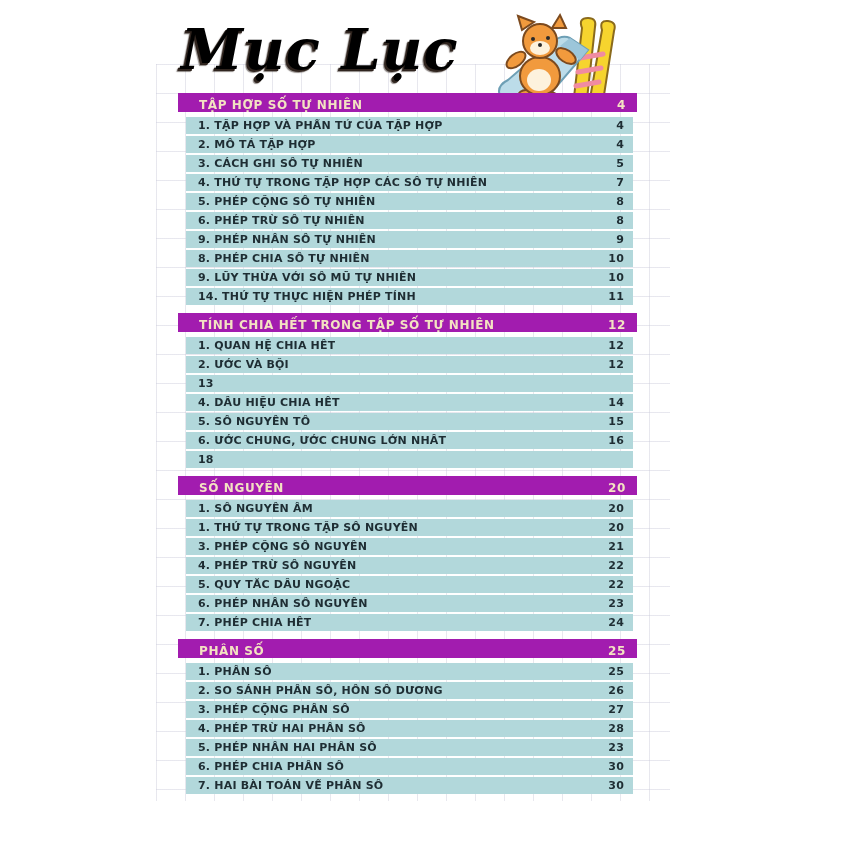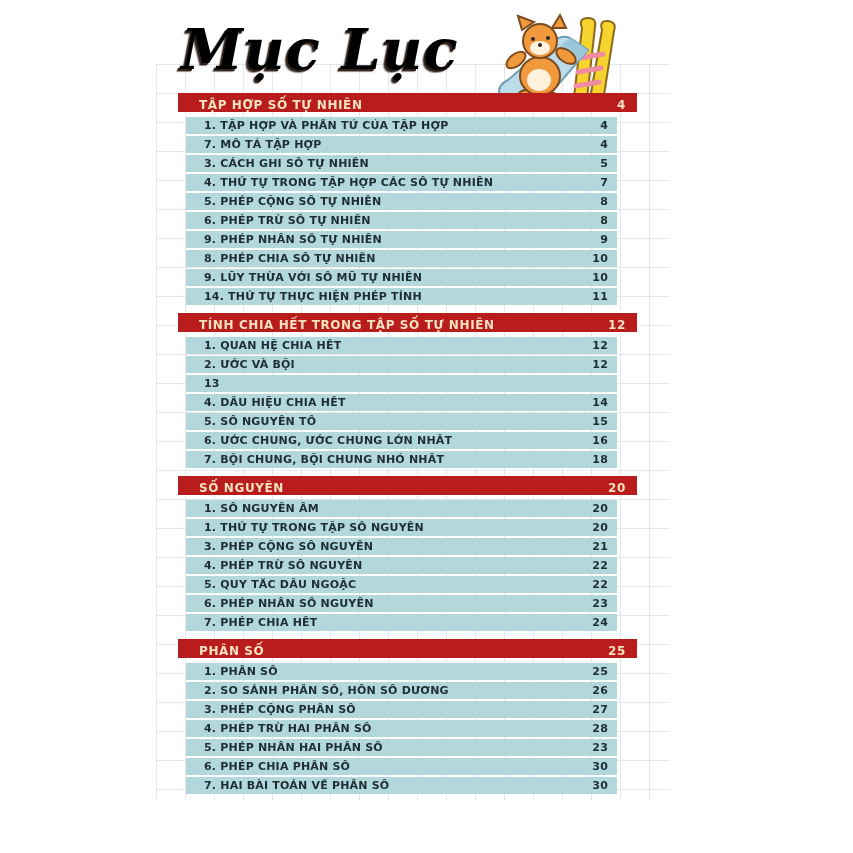--- a/index.html
+++ b/index.html
@@ -22,27 +22,27 @@
     white-space:nowrap; }
 
   
   .illustration { position:absolute; left:490px; top:8px; width:126px; height:100px; }
 
   
   .toc { position:absolute; left:178px; top:93px; width:459px; }
   .section { margin-bottom:8px; }
   .sec-header { display:flex; justify-content:space-between; align-items:center;
     height:19px; background:#77downe; }
-  .sec-header { background:#b91c1c; color:#f3e2c2; font-size:12px; font-weight:bold;
+  .sec-header { background:#a21caf; color:#f3e2c2; font-size:12px; font-weight:bold;
     letter-spacing:0.6px; padding:5px 11px 0 21px; margin-bottom:5px; }
   .sec-title { white-space:nowrap; }
   .sec-page { font-size:12px; }
   .row { display:flex; justify-content:space-between; align-items:center;
-    height:17px; margin:0 20px 2px 8px; background:#b2d8db; color:#1e2d33;
-    font-size:11px; font-weight:bold; letter-spacing:0.2px; padding:0 9px 0 18px; }
+    height:17px; margin:0 4px 2px 8px; background:#b2d8db; color:#1e2d33;
+    font-size:11px; font-weight:bold; letter-spacing:0.2px; padding:0 9px 0 12px; }
   .row-label { white-space:nowrap; overflow:hidden; }
   .row-page { flex:0 0 auto; }
 </style>
 </head>
 <body>
 
 <div class="canvas">
 
   <div class="grid-bg"></div>
 
@@ -91,21 +91,21 @@
       <div class="section">
         <div class="sec-header">
           <span class="sec-title">TẬP HỢP SỐ TỰ NHIÊN</span>
           <span class="sec-page">4</span>
         </div>
         <div class="row">
           <span class="row-label">1. TẬP HỢP VÀ PHẦN TỬ CỦA TẬP HỢP</span>
           <span class="row-page">4</span>
         </div>
         <div class="row">
-          <span class="row-label">7. MÔ TẢ TẬP HỢP</span>
+          <span class="row-label">2. MÔ TẢ TẬP HỢP</span>
           <span class="row-page">4</span>
         </div>
         <div class="row">
           <span class="row-label">3. CÁCH GHI SỐ TỰ NHIÊN</span>
           <span class="row-page">5</span>
         </div>
         <div class="row">
           <span class="row-label">4. THỨ TỰ TRONG TẬP HỢP CÁC SỐ TỰ NHIÊN</span>
           <span class="row-page">7</span>
         </div>
@@ -156,21 +156,20 @@
         </div>
         <div class="row">
           <span class="row-label">5. SỐ NGUYÊN TỐ</span>
           <span class="row-page">15</span>
         </div>
         <div class="row">
           <span class="row-label">6. ƯỚC CHUNG, ƯỚC CHUNG LỚN NHẤT</span>
           <span class="row-page">16</span>
         </div>
         <div class="row">
-          <span class="row-label">7. BỘI CHUNG, BỘI CHUNG NHỎ NHẤT</span>
           <span class="row-page">18</span>
         </div>
       </div>
       <div class="section">
         <div class="sec-header">
           <span class="sec-title">SỐ NGUYÊN</span>
           <span class="sec-page">20</span>
         </div>
         <div class="row">
           <span class="row-label">1. SỐ NGUYÊN ÂM</span>

